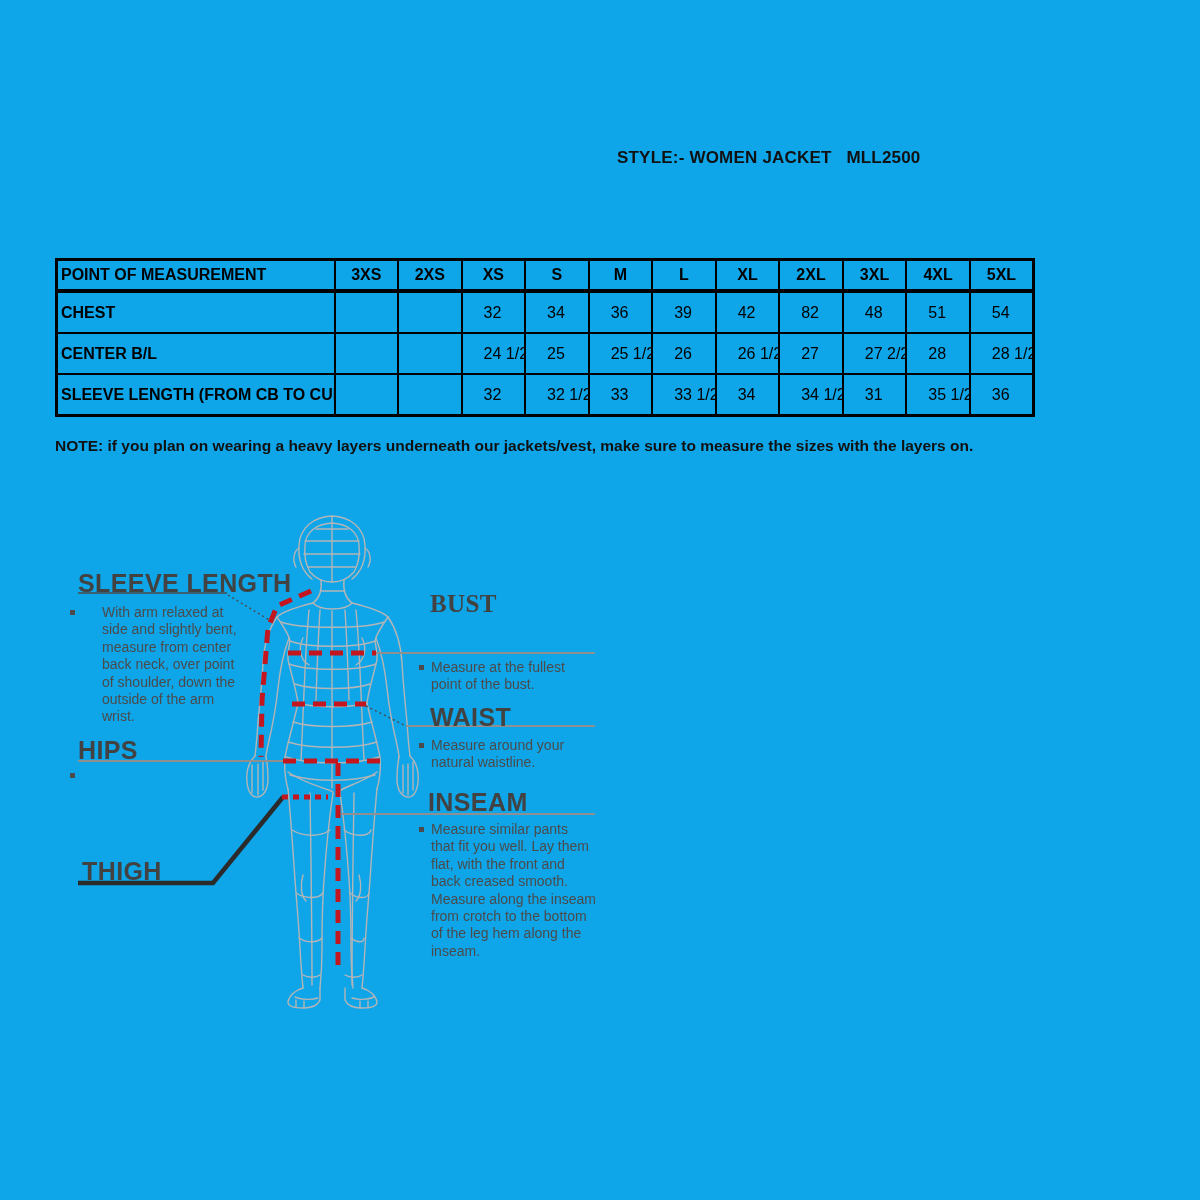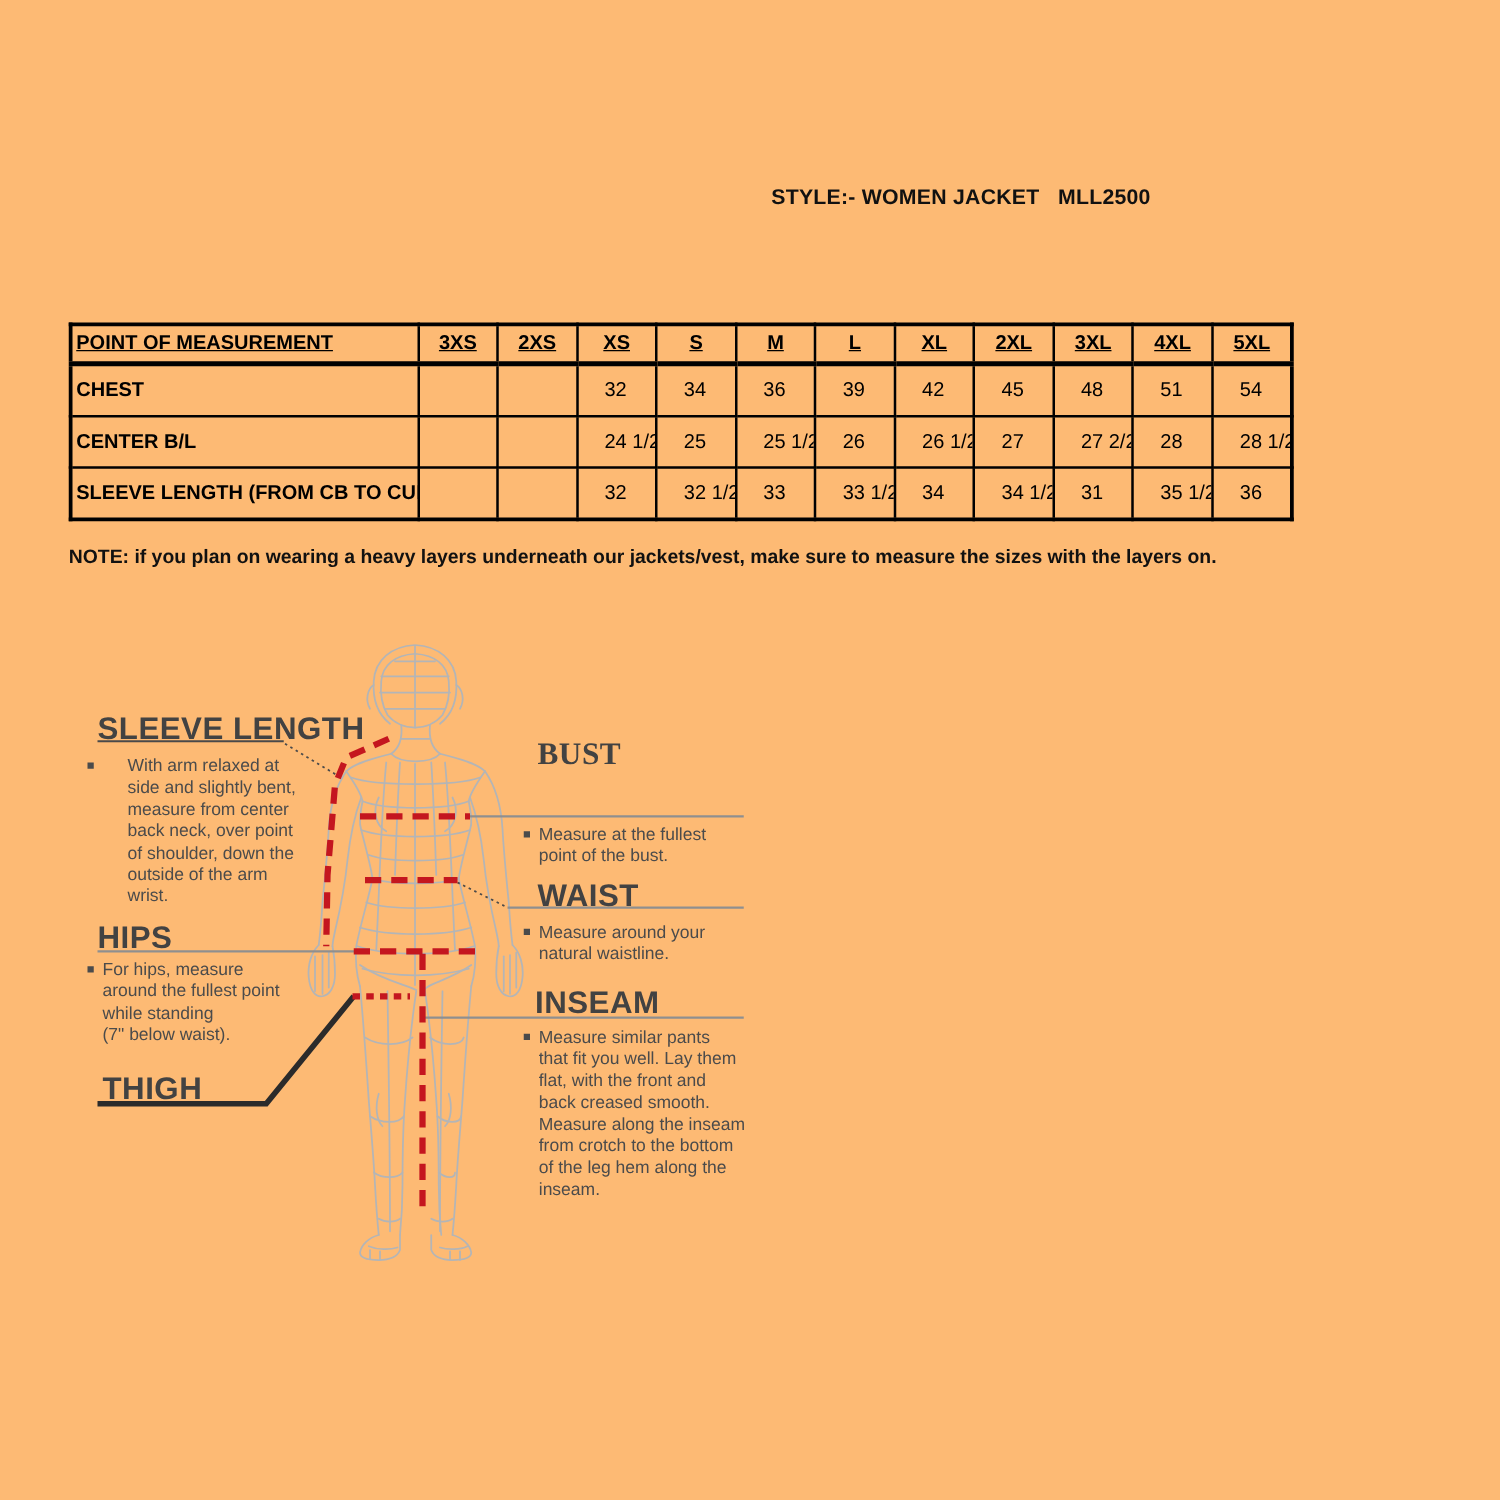--- a/index.html
+++ b/index.html
@@ -1,30 +1,30 @@
 <!DOCTYPE html>
 <html><head>
 <meta charset="utf-8">
 <style>
   html,body{margin:0;padding:0;background:#fff;}
-  .page{position:relative;width:1200px;height:1200px;background:#fdba74;
+  .page{position:relative;width:1200px;height:1200px;background:#0ea5e9;
         font-family:"Liberation Sans",sans-serif;overflow:hidden;}
 
   
   .doc-title{position:absolute;left:617px;top:148px;font-size:17px;font-weight:bold;
              color:#111;white-space:pre;letter-spacing:0.2px;}
 
   
   .size-table{position:absolute;left:55px;top:258px;width:980px;
               border-collapse:collapse;table-layout:fixed;
               font-size:16px;color:#000;}
   .size-table th,.size-table td{border:2px solid #000;overflow:hidden;white-space:nowrap;}
   .size-table{border:3px solid #000;}
   .size-table thead th{height:28px;font-weight:bold;text-align:center;
-                       border-bottom:4px solid #000;padding:0 2px;text-decoration:underline;}
+                       border-bottom:4px solid #000;padding:0 2px;}
   .size-table thead th.first{text-align:left;padding-left:3px;}
   .size-table tbody th{height:37px;font-weight:bold;text-align:left;padding-left:3px;}
   .size-table tbody td{height:37px;font-weight:normal;text-align:left;padding-left:21px;}
 
   
   .note{position:absolute;left:55px;top:437px;font-size:15.5px;font-weight:bold;color:#111;
         white-space:nowrap;}
 
   
   .diagram-svg{position:absolute;left:0;top:0;width:1200px;height:1200px;}
@@ -74,21 +74,21 @@
     <tbody>
       <tr>
         <th>CHEST</th>
         <td></td>
         <td></td>
         <td>32</td>
         <td>34</td>
         <td>36</td>
         <td>39</td>
         <td>42</td>
-        <td>45</td>
+        <td>82</td>
         <td>48</td>
         <td>51</td>
         <td>54</td>
       </tr>
       <tr>
         <th>CENTER B/L</th>
         <td></td>
         <td></td>
         <td>24 1/2</td>
         <td>25</td>
@@ -238,24 +238,20 @@
   <div class="desc" style="left:82px;top:604px;margin-left:20px;">With arm relaxed at
 side and slightly bent,
 measure from center
 back neck, over point
 of shoulder, down the
 outside of the arm
 wrist.</div>
 
   <div class="lbl" style="left:78px;top:736px;">HIPS</div>
   <div class="bullet" style="left:70px;top:773px;"></div>
-  <div class="desc" style="left:82px;top:767px;">For hips, measure
-around the fullest point
-while standing
-(7" below waist).</div>
 
   <div class="lbl" style="left:82px;top:857px;">THIGH</div>
 
   <div class="lbl" style="left:430px;top:590px;font-family:Liberation Serif, serif;">BUST</div>
   <div class="bullet" style="left:419px;top:665px;"></div>
   <div class="desc" style="left:431px;top:659px;">Measure at the fullest
 point of the bust.</div>
 
   <div class="lbl" style="left:430px;top:703px;">WAIST</div>
   <div class="bullet" style="left:419px;top:743px;"></div>

